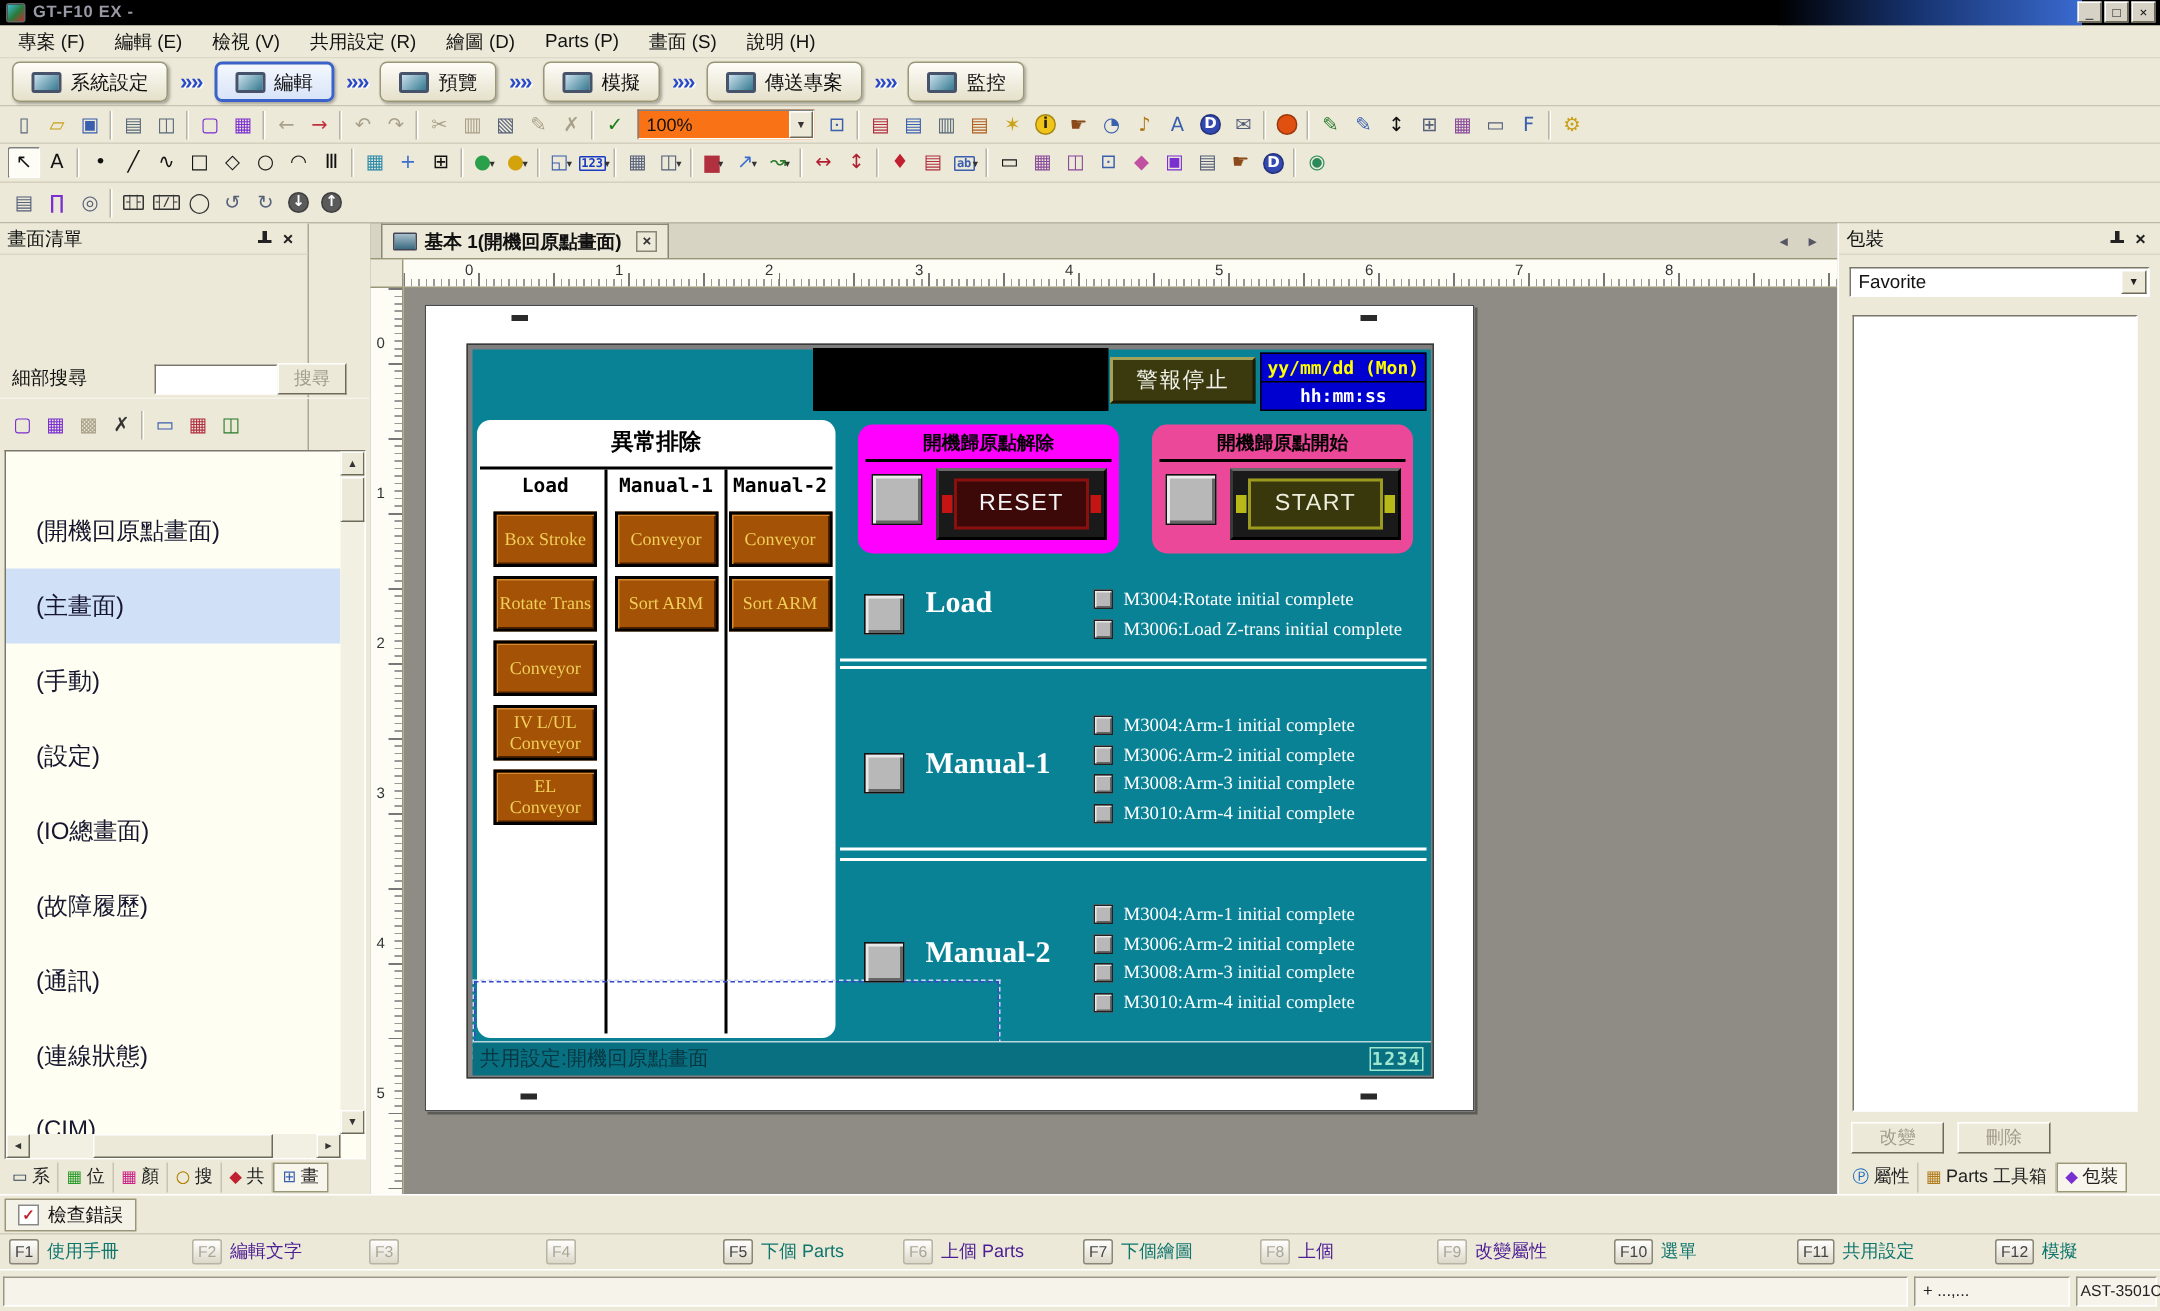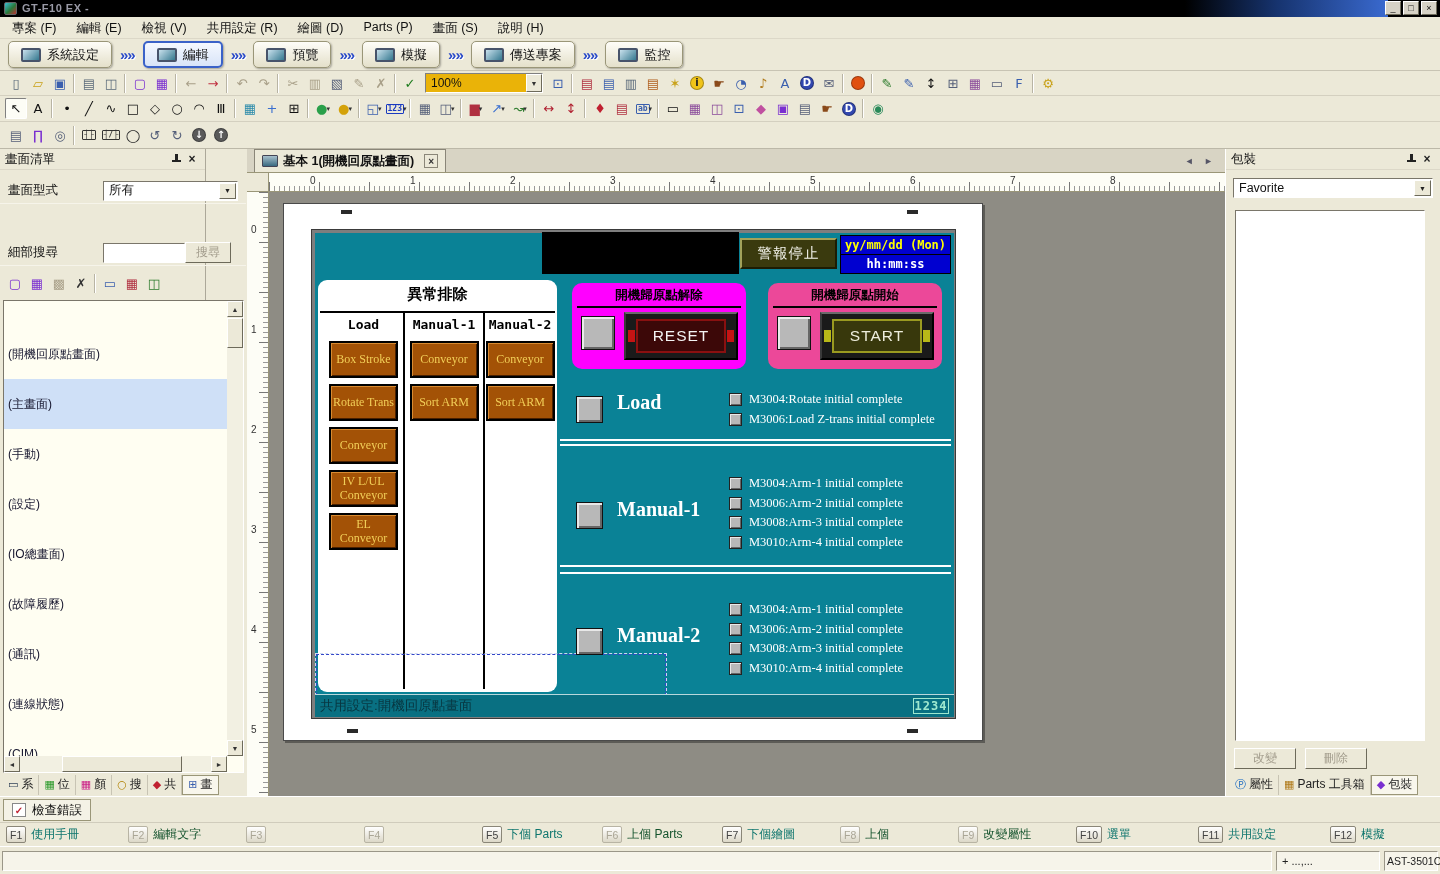--- a/index.html
+++ b/index.html
@@ -32,21 +32,21 @@
 #tb1{top:71px;height:25px}
 #tb2{top:96px;height:26px}
 #tb3{top:122px;height:27px;border-bottom:1px solid #bcb8a8}
 .tbtn{width:22px;height:21px;min-width:22px;display:inline-flex;align-items:center;justify-content:center;position:relative;border:1px solid transparent;border-radius:2px}
 .tbtn.pressed{background:#fdfdf6;border:1px solid;border-color:#808080 #fff #fff #808080}
 .tbi{font-size:13px;line-height:1;font-family:"DejaVu Sans",sans-serif}
 .tbi.txt{font-size:8px;font-weight:bold;border:1px solid currentColor;padding:0 1px;border-radius:1px;font-family:"DejaVu Sans Mono",monospace}
 .tbi.bgd{width:14px;height:14px;border-radius:50%;display:inline-flex;align-items:center;justify-content:center;font-size:10px;font-weight:bold;border:1px solid rgba(0,0,0,.3)}
 .ddarr{font-size:7px;color:#333;margin-left:-1px}
 .tsep{width:0;height:19px;border-left:1px solid #b8b4a4;border-right:1px solid #fff;margin:0 3px 0 2px}
-.zoombox{display:inline-flex;align-items:center;height:20px;margin:0 4px;border:1px solid;border-color:#808080 #fff #fff #808080;background:#eab308}
+.zoombox{display:inline-flex;align-items:center;height:20px;margin:0 4px;border:1px solid;border-color:#808080 #fff #fff #808080;background:#f97316}
 .zoomval{width:100px;padding-left:5px;font-size:12px;color:#111}
 .zoomarr{width:16px;height:18px;background:#ece9d8;border:1px solid;border-color:#fff #6d6a5a #6d6a5a #fff;display:inline-flex;align-items:center;justify-content:center;font-size:7px;color:#333}
 
 
 .phead{position:relative;height:21px;display:flex;align-items:center;padding:0 5px;font-size:12.5px;color:#111;border-bottom:1px solid #dcd8c8}
 .phead .sp{flex:1}
 .hbtn{width:16px;height:15px;display:flex;align-items:center;justify-content:center;color:#222;font-size:12px;font-weight:bold}
 .pin{display:inline-block;width:9px;height:10px;position:relative}
 .pin::before{content:"";position:absolute;left:3px;top:0;width:3px;height:6px;background:#222}
 .pin::after{content:"";position:absolute;left:0;top:6px;width:9px;height:2px;background:#222}
@@ -56,21 +56,21 @@
 .lp-label{width:95px;font-size:12.5px;color:#111}
 .ddbox{flex:1;height:20px;background:#fff;border:1px solid;border-color:#7a766a #fff #fff #7a766a;display:flex;align-items:center;position:relative;padding-left:5px;font-size:12.5px;color:#111}
 .ddbtn{position:absolute;right:1px;top:1px;width:17px;height:16px;background:#ece9d8;border:1px solid;border-color:#fff #6d6a5a #6d6a5a #fff;display:flex;align-items:center;justify-content:center;font-size:7px;color:#222}
 .txtinput{width:82px;height:20px;background:#fff;border:1px solid;border-color:#7a766a #fff #fff #7a766a;outline:none;font-size:12px;padding:0 3px}
 .btn{height:21px;background:#ece9d8;border:1px solid;border-color:#fff #6d6a5a #6d6a5a #fff;display:inline-flex;align-items:center;justify-content:center;font-size:12px;color:#111;padding:0 8px}
 .btn.dis{color:#a29c8c}
 #lefticons{position:absolute;left:4px;top:121px;height:26px;display:flex;align-items:center}
 
 #sl-box{position:absolute;left:3px;top:151px;width:241px;height:473px;background:#fffef2;border:1px solid;border-color:#7a766a #fff #fff #7a766a;overflow:hidden}
 #sl-list{position:absolute;left:0;top:0;right:16px;bottom:16px;overflow:hidden;padding-top:28px}
-.sl-item{height:50px;display:flex;align-items:center;padding-left:4px;font-size:12px;color:#16162e}
+.sl-item{height:50px;display:flex;align-items:center;padding-left:20px;font-size:16px;color:#16162e}
 .sl-item.sel{background:#cfe0f7}
 .sb-v{position:absolute;right:0;top:0;bottom:16px;width:16px;background:#f2f0e2}
 .sb-h{position:absolute;left:0;right:16px;bottom:0;height:16px;background:#f2f0e2}
 .sb-btn{position:absolute;width:16px;height:16px;background:#ece9d8;border:1px solid;border-color:#fff #6d6a5a #6d6a5a #fff;display:flex;align-items:center;justify-content:center;font-size:7px;color:#333}
 .sb-thumb{position:absolute;background:#ece9d8;border:1px solid;border-color:#fff #6d6a5a #6d6a5a #fff}
 
 #lefttabs{position:absolute;left:0;top:624px;width:246px;height:23px;display:flex;align-items:center;padding-left:3px;background:#ece9d8}
 .ptab{display:inline-flex;align-items:center;gap:3px;height:20px;padding:0 5px;font-size:12px;color:#222;border-right:1px solid #c8c4b4;white-space:nowrap}
 .ptab.active{border:1px solid #9a9678;background:#f8f6ec}
 .ptab-ic{font-size:11px;line-height:1;font-family:"DejaVu Sans",sans-serif}
@@ -146,21 +146,21 @@
 
 
 #errorrow{position:absolute;left:0;top:796px;width:1440px;height:26px;background:#ece9d8;border-top:1px solid #fff}
 #etab{position:absolute;left:3px;top:2px;height:22px;display:flex;align-items:center;gap:6px;padding:0 8px;border:1px solid #9a9678;background:#f4f2e6;font-size:12.5px;color:#111}
 .eicon{width:14px;height:14px;border:1px solid #888;background:#fff;display:flex;align-items:center;justify-content:center;font-size:10px;color:#c02030;font-weight:bold}
 #fkeys{position:absolute;left:0;top:822px;width:1440px;height:24px;background:#ece9d8;border-top:1px solid #d0ccbc}
 .fk{position:absolute;top:3px;display:flex;align-items:center;gap:5px}
 .fk-cap{min-width:20px;height:17px;padding:0 3px;border:1px solid #8a8678;border-radius:2px;background:linear-gradient(#fff,#dcd8c8);font-size:10.5px;color:#444;display:inline-flex;align-items:center;justify-content:center}
 .fk-cap.dis{color:#aaa696;border-color:#b8b4a4}
 .fk-lab{font-size:12px;color:#0f766e;white-space:nowrap}
-.fk-lab.dis{color:#14532d}
+.fk-lab.dis{color:#4c1d95}
 #statusbar{position:absolute;left:0;top:846px;width:1440px;height:28px;background:#ece9d8;border-top:1px solid #fff}
 .stfield{position:absolute;top:4px;height:20px;border:1px solid;border-color:#9a9688 #fff #fff #9a9688;background:#f6f4ea;font-size:11px;display:flex;align-items:center;padding:0 5px;color:#222;white-space:nowrap}
 </style>
 </head>
 <body>
 
 <div id="root">
 
   <div id="titlebar">
     <div id="title-grad"></div>
@@ -516,27 +516,20 @@
     </div>
 
   <div id="leftpanel">
     <div class="phead">
       <span>畫面清單</span>
       <span class="sp"></span>
       <span class="hbtn">
           <span class="pin"></span>
         </span>
       <span class="hbtn">×</span>
-    </div>
-    <div class="lp-row" style="top:29px">
-      <span class="lp-label">畫面型式</span>
-      <span class="ddbox">
-        <span>所有</span>
-        <span class="ddbtn">▼</span>
-      </span>
     </div>
     <div class="lp-row" style="top:91px">
       <span class="lp-label">細部搜尋</span>
       <input class="txtinput" style="">
       <span class="sp"></span>
       <span class="btn dis" style="width:46px">搜尋</span>
     </div>
     <div id="lefticons">
         <span class="tbtn">
           <span class="tbi" style="color: rgb(122, 47, 208);">▢</span>

